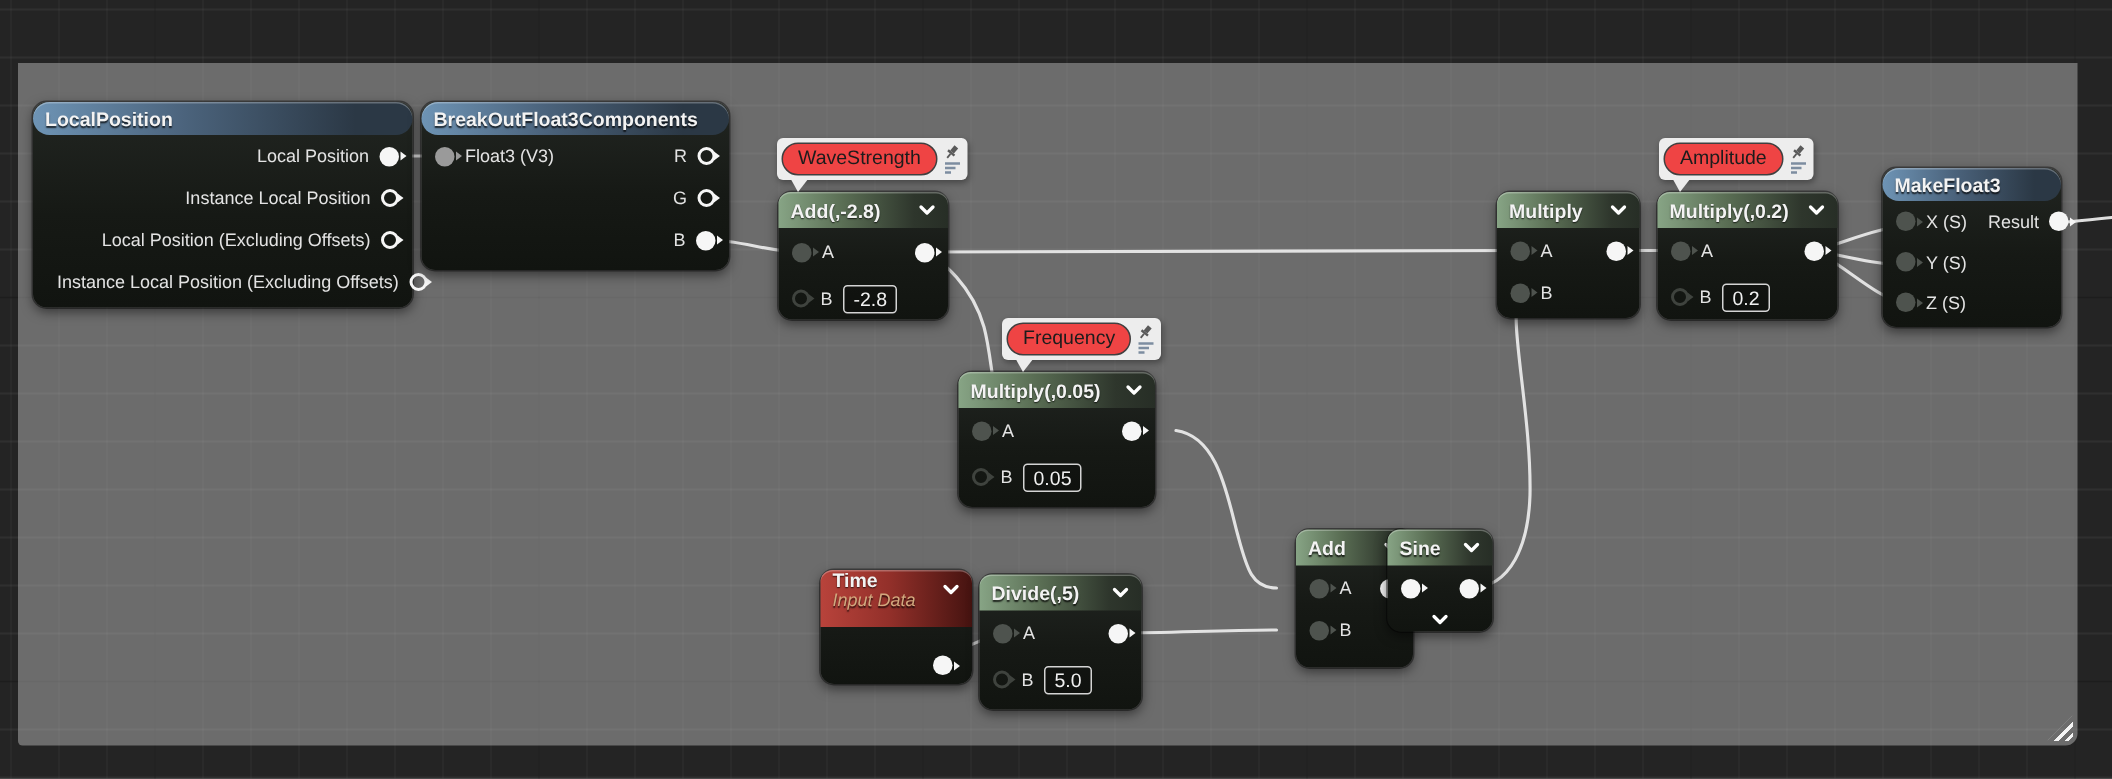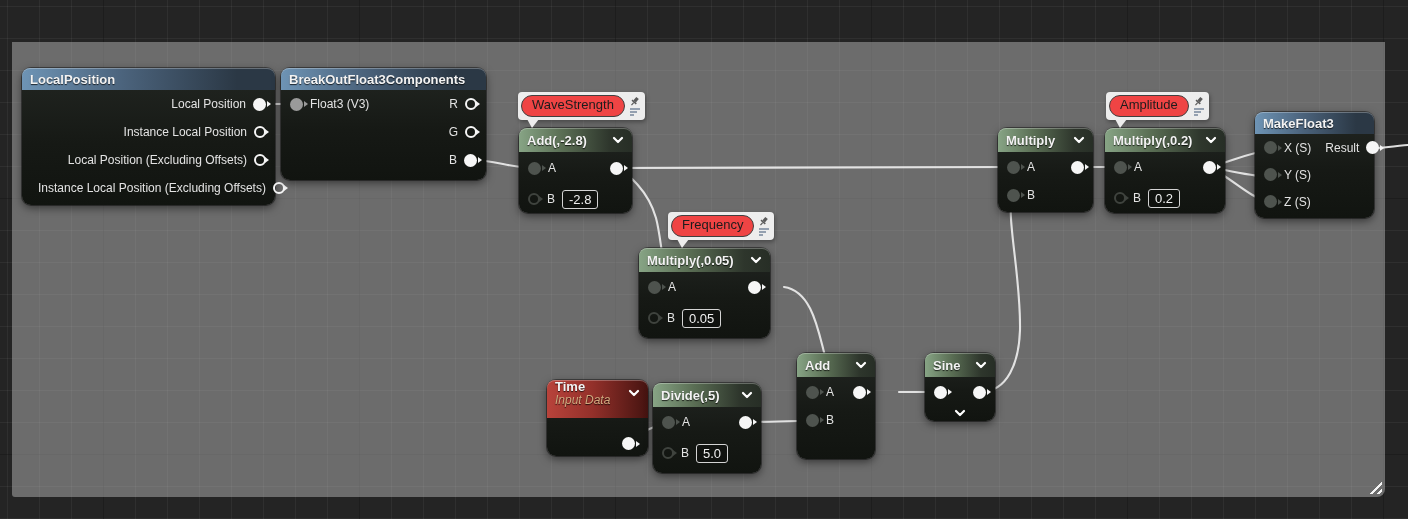--- a/index.html
+++ b/index.html
@@ -43,21 +43,21 @@
     background:linear-gradient(180deg,#222622 0%,#161915 55%,#111410 100%);
     box-shadow:0 3px 8px rgba(0,0,0,.5),0 0 0 1px rgba(0,0,0,.4),inset 0 1px 0 rgba(255,255,255,.07);
   }
   .hdr{
     height:24px;border-radius:8px 8px 0 0;display:flex;align-items:center;
     padding:0 8px;color:#f3f3f3;font-size:13px;font-weight:bold;
     text-shadow:0 1px 1px rgba(0,0,0,.75);
     box-shadow:inset 0 1px 0 rgba(255,255,255,.28);
   }
   .hdr-green{background:linear-gradient(90deg,#87a485 0%,#5a6e54 38%,#2e362c 80%,#272e26 100%);}
-  .hdr-blue{height:22px;background:linear-gradient(90deg,#6e94b5 0%,#4b637c 40%,#2b3845 85%);}
+  .hdr-blue{height:22px;background:linear-gradient(90deg,#6e94b5 0%,#4b637c 40%,#2b3845 85%);border-radius:11px;}
   .hdr-red{height:38px;background:linear-gradient(90deg,#b8433b 0%,#93302a 45%,#451310 100%);
     flex-direction:column;align-items:flex-start;justify-content:flex-start;}
   .hdr .spacer{flex:1;}
   .chev{width:12px;height:8px;flex:none;}
   .chev polyline{fill:none;stroke:#fff;stroke-width:2.2;stroke-linecap:round;stroke-linejoin:round;}
   .subtitle{font-size:12px;font-weight:normal;font-style:italic;color:#d2a87e;line-height:12px;}
   .hdr-red .t{line-height:14px;}
   .red-wrap{display:flex;width:100%;align-items:center;}
   .row{display:flex;align-items:center;padding:0 9px;gap:7px;color:#e3e3e3;font-size:12px;}
   .row .grow{flex:1;}
@@ -239,21 +239,21 @@
     <span class="grow"></span>
     <span class="pin p-white"></span>
   </div>
   <div class="row" style="height:32px">
     <span class="pin hollow p-ring"></span>
     <span class="lbl">B</span>
     <span class="valbox">5.0</span>
   </div>
 </div>
 
-<div class="node" style="left:797px;top:353px;width:78px;height:106px">
+<div class="node" style="left:864px;top:353px;width:78px;height:92px">
   <div class="hdr hdr-green">
 
     <span>Add</span>
       <span class="spacer"></span>
     <svg class="chev" viewBox="0 0 12 8">
         <polyline points="2,2 6,6 10,2"></polyline>
       </svg>
   </div>
   <div class="row" style="height:30px">
     <span class="pin p-dark"></span>

